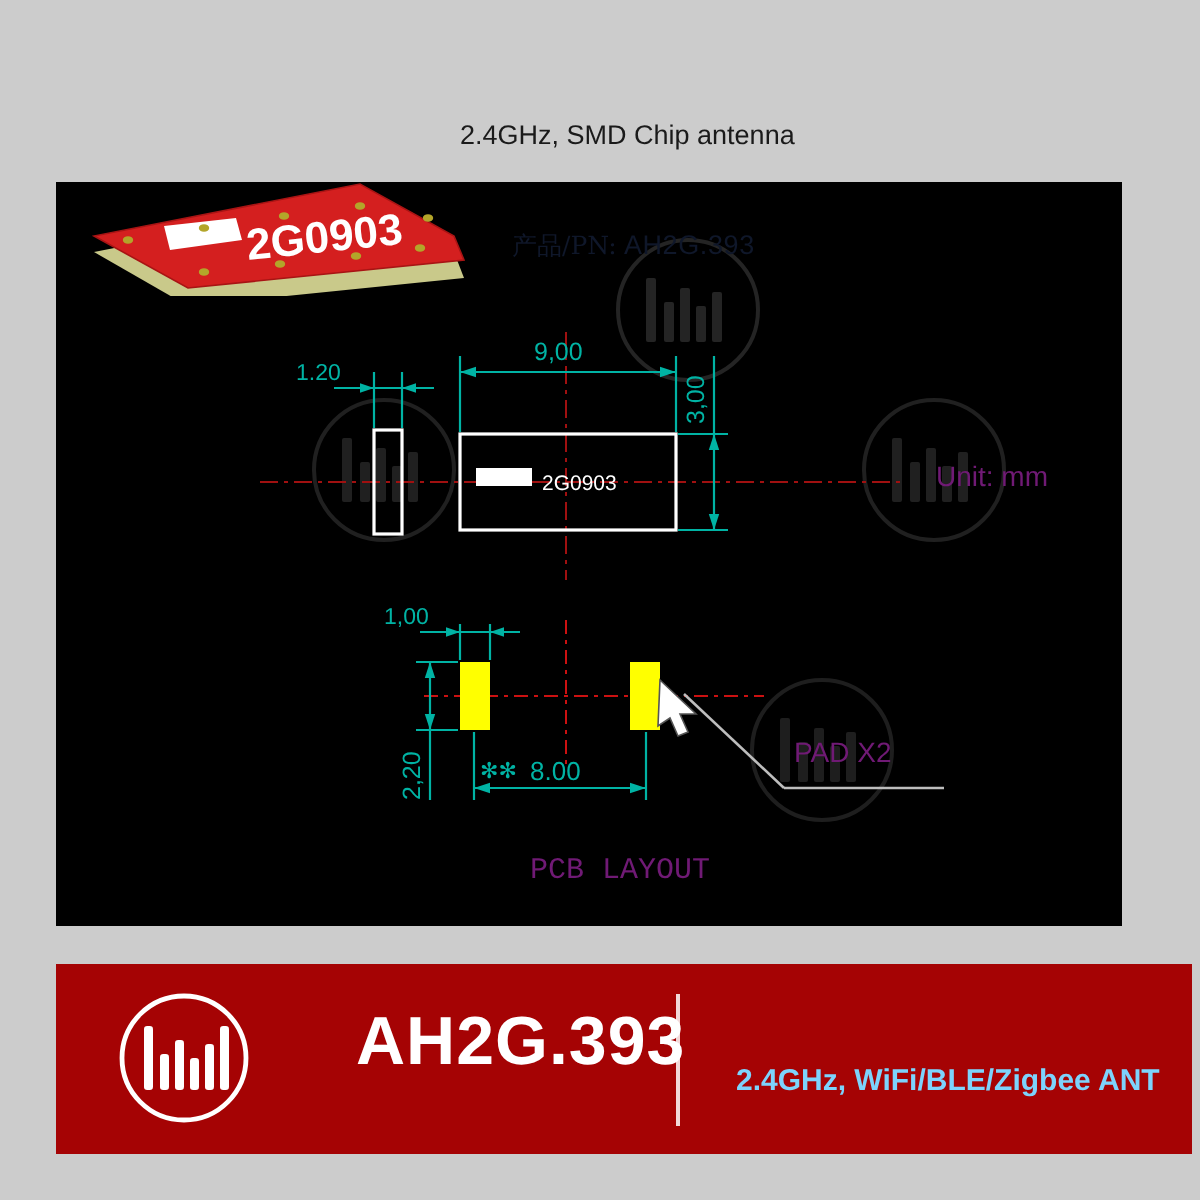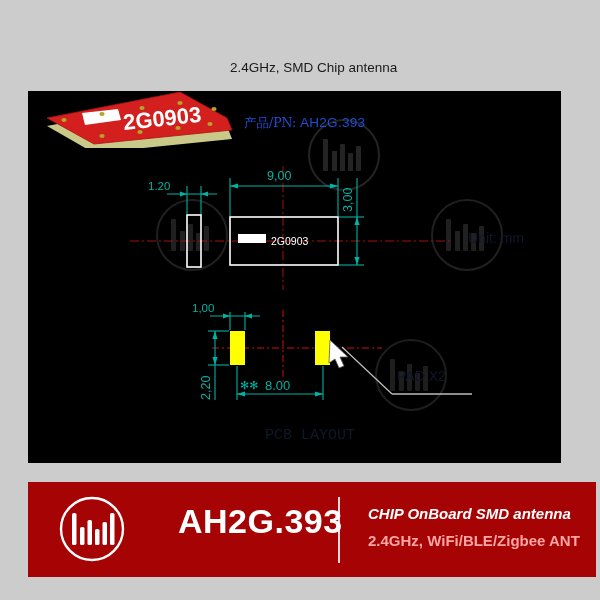--- a/index.html
+++ b/index.html
@@ -24,31 +24,31 @@
     position:absolute;left:16px;top:91px;width:533px;height:372px;
     background:#000000;overflow:hidden;
   }
 
   
   .wm{position:absolute;opacity:1;}
   .wm svg{display:block;}
 
   
   .pn-line{
-    position:absolute;left:232px;top:115px;
-    font-size:13px;color:#1d4ed8;white-space:nowrap;
+    position:absolute;left:244px;top:115px;
+    font-size:13px;color:#0f172a;white-space:nowrap;
   }
   .pn-cn{font-family:"DejaVu Serif",serif;font-size:12.5px;}
   .pn-val{font-size:13.5px;letter-spacing:.3px;}
 
   
   .draw{position:absolute;left:0;top:0;width:600px;height:600px;pointer-events:none;}
 
   
-  .mag{position:absolute;color:#0f172a;white-space:nowrap;}
+  .mag{position:absolute;color:#701a75;white-space:nowrap;}
   .unit-label{left:456px;top:230px;font-size:14px;}
   .pad-label{left:385px;top:368px;font-size:14px;}
   .pcb-label{left:253px;top:427px;font-size:15px;font-family:Liberation Mono, monospace;}
 
   
   .footer{
     position:absolute;left:16px;top:482px;width:568px;height:95px;
     background:#a50304;
   }
   .footer-logo{position:absolute;left:30px;top:13px;}
@@ -61,21 +61,21 @@
     position:absolute;left:310px;top:15px;width:2px;height:66px;
     background:rgba(255,255,255,.85);
   }
   .footer-t1{
     position:absolute;left:340px;top:23px;
     font-size:15px;font-style:italic;font-weight:bold;color:#ffffff;
     white-space:nowrap;
   }
   .footer-t2{
     position:absolute;left:340px;top:50px;
-    font-size:15px;font-weight:bold;color:#fca5a5;
+    font-size:15px;font-weight:bold;color:#7dd3fc;
     white-space:nowrap;
   }
 </style>
 </head>
 <body>
 
 <div class="page">
 
   <div class="header-caption">2.4GHz, SMD Chip antenna</div>
 
@@ -246,17 +246,16 @@
           <rect x="44.5" y="27" width="4.5" height="23" rx="1.6"></rect>
           <rect x="52" y="18" width="4.5" height="32" rx="1.6"></rect>
         </g>
       </svg>
     </div>
 
     <div class="footer-pn">AH2G.393</div>
 
     <div class="footer-div"></div>
 
-    <div class="footer-t1">CHIP OnBoard SMD antenna</div>
     <div class="footer-t2">2.4GHz, WiFi/BLE/Zigbee ANT</div>
   </div>
 
 </div>
 
 </body></html>

